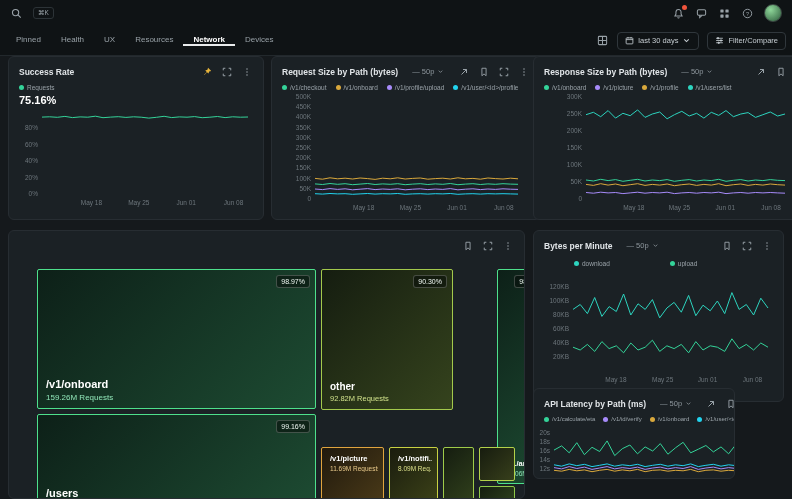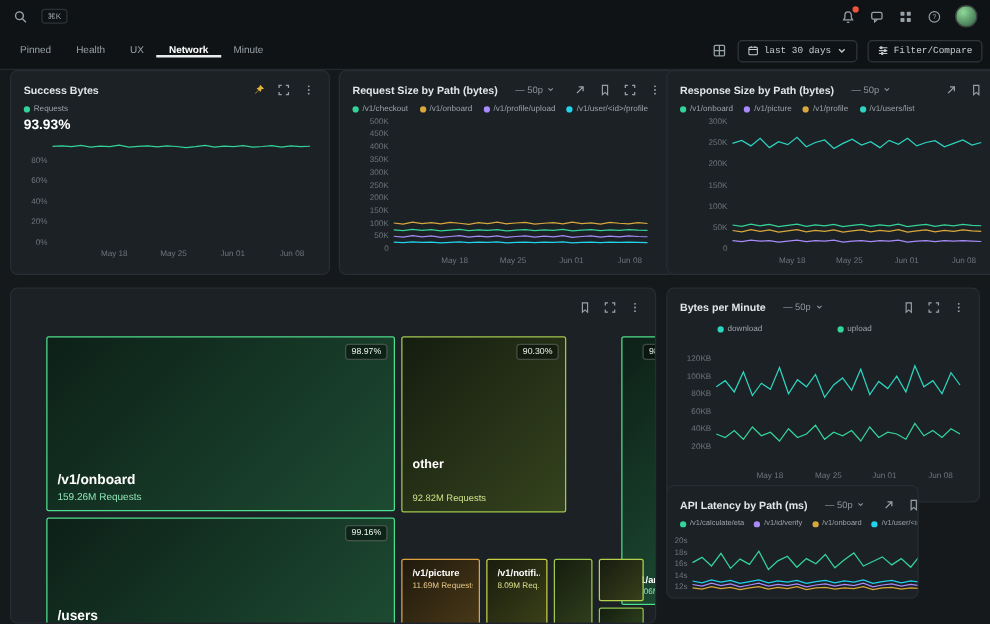--- a/index.html
+++ b/index.html
@@ -12,21 +12,21 @@
   .ic svg{width:11px;height:11px;display:block}
   .ic.sm svg{width:10px;height:10px}
   .kbd{border:1px solid #2c3337;border-radius:3px;font-size:6.5px;padding:1px 4px;color:#9aa3a9}
   .dot{position:absolute;top:-2px;right:-2px;width:5px;height:5px;border-radius:50%;background:#f0543c}
   .avatar{width:16px;height:16px;border-radius:50%;background:radial-gradient(circle at 35% 30%,#8fd79a,#2d5c3c);border:1px solid #3c4a44;cursor:pointer}
   .tabs{display:flex;align-items:center}
   .tab{font-size:8px;color:#98a1a7;padding:0 10px;background:none;border:none;border-bottom:2px solid transparent;cursor:pointer;font-family:inherit}
   .tab.active{color:#fff;font-weight:700;border-bottom-color:#e9ebec}
   .tab-controls{display:flex;align-items:center;gap:8px}
   .pill{display:flex;align-items:center;gap:4px;height:18px;padding:0 7px;border:1px solid #30373c;border-radius:4px;
-        background:transparent;color:#c6cdd2;font-size:7.5px;font-family:Liberation Mono, monospace;cursor:pointer;white-space:nowrap}
+        background:transparent;color:#c6cdd2;font-size:7.5px;font-family:Liberation Sans, sans-serif;cursor:pointer;white-space:nowrap}
   .pill svg{width:9px;height:9px}
   .pill-bright{border-color:#b7bfc4;color:#f4f6f7;font-weight:700}
   .card{position:absolute;background:#1b2125;border:1px solid #272d32;border-radius:6px;box-sizing:border-box;overflow:hidden}
   .card-head{display:flex;align-items:center;gap:6px;padding:8px 10px 0}
   .card-title{font-size:8.5px;font-weight:700;color:#e1e5e8;white-space:nowrap}
   .pctl{display:flex;align-items:center;gap:3px;font-size:7.5px;color:#8d969c;background:none;border:none;margin-left:2px;cursor:pointer;font-family:inherit;white-space:nowrap}
   .pctl svg{width:7px;height:7px}
   .card-icons{margin-left:auto;display:flex;gap:7px;align-items:center}
   .legend{display:flex;align-items:center;gap:9px;padding:0 10px;margin-top:6px;font-size:6.5px;color:#9aa3a9;white-space:nowrap;overflow:hidden}
   .legend .li{display:inline-flex;align-items:center;gap:3px;cursor:pointer}
@@ -39,21 +39,21 @@
   .tm{position:absolute;left:28px;top:38px;width:478px;height:231px}
   .tm-cell{position:absolute;border:1px solid;border-radius:2px;box-sizing:border-box;cursor:pointer}
   .tm-badge{position:absolute;top:5px;right:5px;font-size:7px;color:#eef6f1;background:rgba(8,12,10,.55);
             border:1px solid rgba(255,255,255,.22);border-radius:3px;padding:1px 4px;line-height:1.3}
   .tm-label{position:absolute;left:8px;right:5px;overflow:hidden}
   .tm-label.bottom{bottom:6px}
   .tm-label.top{top:6px}
   .tm-path{font-weight:700;color:#fff;white-space:nowrap}
   .tm-req{white-space:nowrap}
   .lg .tm-path{font-size:11px}.lg .tm-req{font-size:8px;margin-top:3px}
-  .md .tm-path{font-size:10px}.md .tm-req{font-size:7.5px;margin-top:17px}
+  .md .tm-path{font-size:10px}.md .tm-req{font-size:7.5px;margin-top:2px}
   .sm .tm-path{font-size:7.5px}.sm .tm-req{font-size:6.5px;margin-top:2px}
 </style>
 </head>
 <body>
 
 <header class="topbar">
   <div class="tb-group">
     <span class="ic">
       <svg viewBox="0 0 12 12" fill="none" stroke="currentColor" stroke-width="1.2">
           <circle cx="5" cy="5" r="3.4"></circle>
@@ -92,22 +92,23 @@
     </span>
     <span class="avatar"></span>
   </div>
 </header>
 
 <nav class="tabsbar">
   <div class="tabs" id="tabs">
       <button class="tab">Pinned</button>
       <button class="tab">Health</button>
       <button class="tab">UX</button>
+      <button class="tab">Resources</button>
       <button class="tab active">Network</button>
-      <button class="tab">Minute</button>
+      <button class="tab">Devices</button>
     </div>
   <div class="tab-controls">
     <span class="ic">
       <svg viewBox="0 0 12 12" fill="none" stroke="currentColor" stroke-width="1.1">
           <rect x="1.5" y="1.5" width="9" height="9" rx="1"></rect>
           <line x1="6" y1="1.5" x2="6" y2="10.5"></line>
           <line x1="1.5" y1="6" x2="10.5" y2="6"></line>
         </svg>
     </span>
     <button class="pill">
@@ -131,21 +132,21 @@
           <circle cx="8" cy="6" r="1" fill="currentColor"></circle>
           <circle cx="5" cy="9" r="1" fill="currentColor"></circle>
         </svg>
       <span>Filter/Compare</span>
     </button>
   </div>
 </nav>
 
 <section class="card" style="left:8px;top:56px;width:256px;height:164px">
   <div class="card-head">
-    <span class="card-title">Success Bytes</span>
+    <span class="card-title">Success Rate</span>
     <div class="card-icons">
       <span class="ic sm" style="color:#e7b43b">
         <svg viewBox="0 0 12 12" fill="currentColor">
             <path d="M7.3.9l3.8 3.8-2.5.6-.8 2.5L6 6.3 2.8 9.5l-.3-.3L5.7 6 3.9 4.2l2.6-.8z"></path>
           </svg>
       </span>
       <span class="ic sm">
         <svg viewBox="0 0 12 12" fill="none" stroke="currentColor" stroke-width="1.2">
             <path d="M1.5 4V1.5H4M8 1.5h2.5V4M10.5 8v2.5H8M4 10.5H1.5V8"></path>
           </svg>
@@ -155,21 +156,21 @@
             <circle cx="6" cy="2.5" r=".9"></circle>
             <circle cx="6" cy="6" r=".9"></circle>
             <circle cx="6" cy="9.5" r=".9"></circle>
           </svg>
       </span>
     </div>
   </div>
   <div class="legend">
       <span class="li"><i style="background:#34d399"></i>Requests</span>
     </div>
-  <div class="metric">93.93%</div>
+  <div class="metric">75.16%</div>
   <svg class="chart" width="236" height="100">
       <text class="tk" x="20" y="88.0" text-anchor="end">0%</text>
       <text class="tk" x="20" y="71.6" text-anchor="end">20%</text>
       <text class="tk" x="20" y="55.2" text-anchor="end">40%</text>
       <text class="tk" x="20" y="38.8" text-anchor="end">60%</text>
       <text class="tk" x="20" y="22.4" text-anchor="end">80%</text>
       <text class="tk" x="73.4" y="97" text-anchor="middle">May 18</text>
       <text class="tk" x="120.8" y="97" text-anchor="middle">May 25</text>
       <text class="tk" x="168.2" y="97" text-anchor="middle">Jun 01</text>
       <text class="tk" x="215.6" y="97" text-anchor="middle">Jun 08</text>

